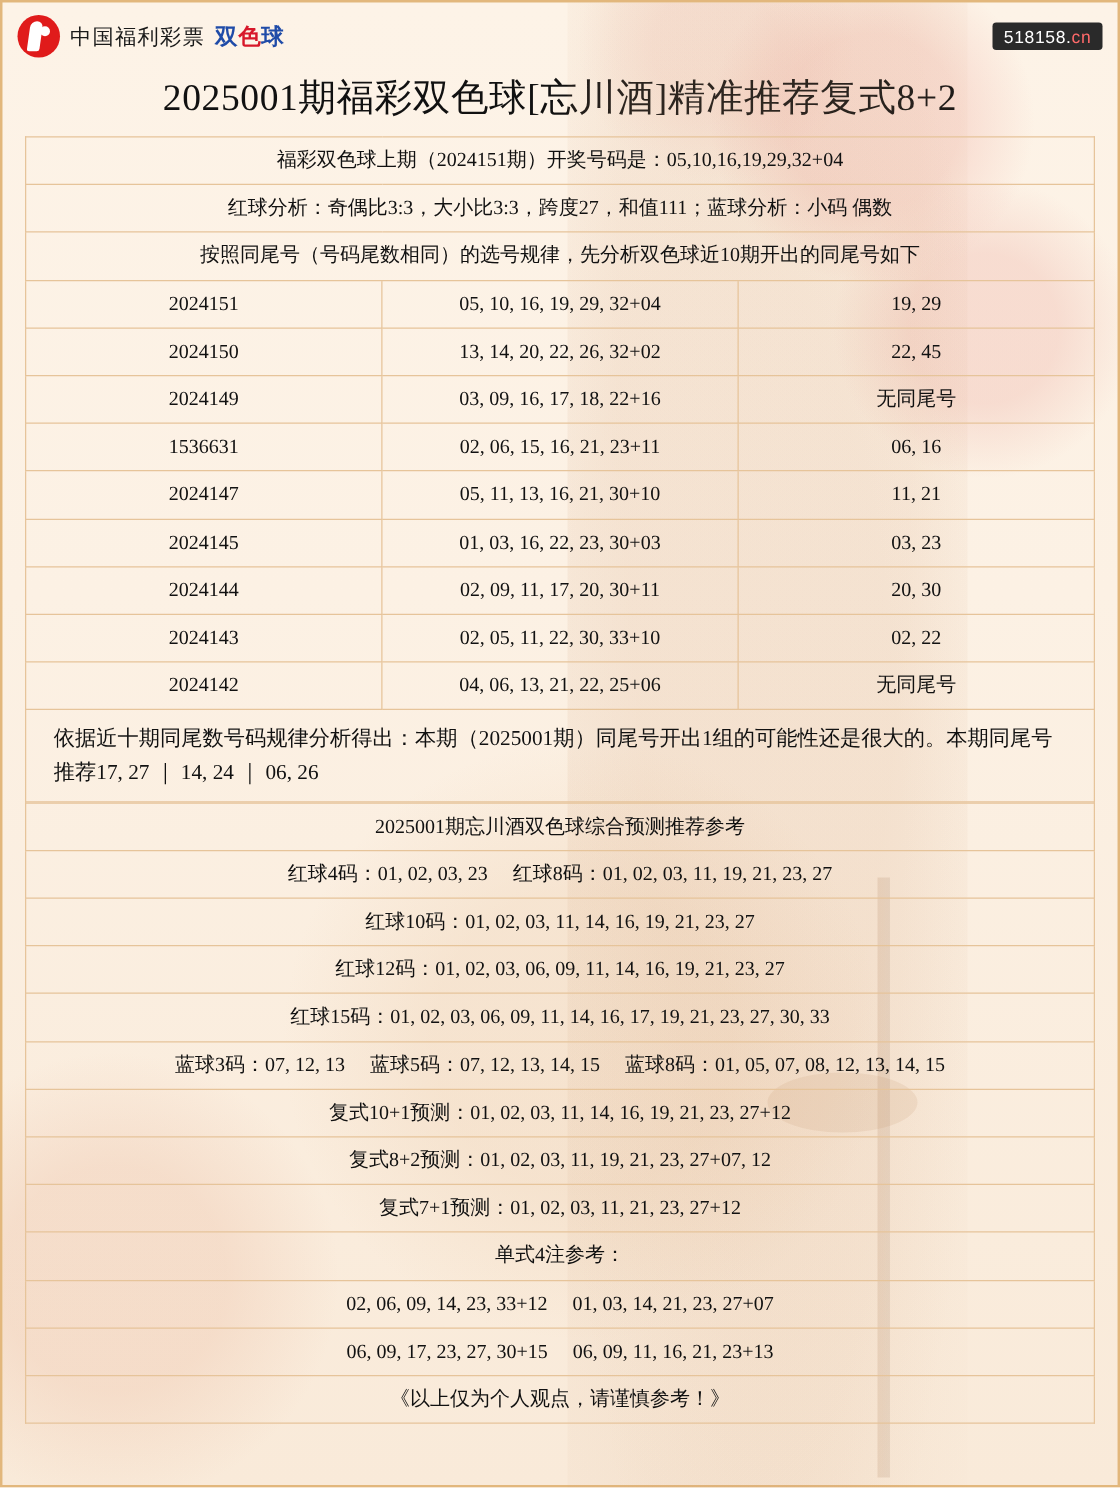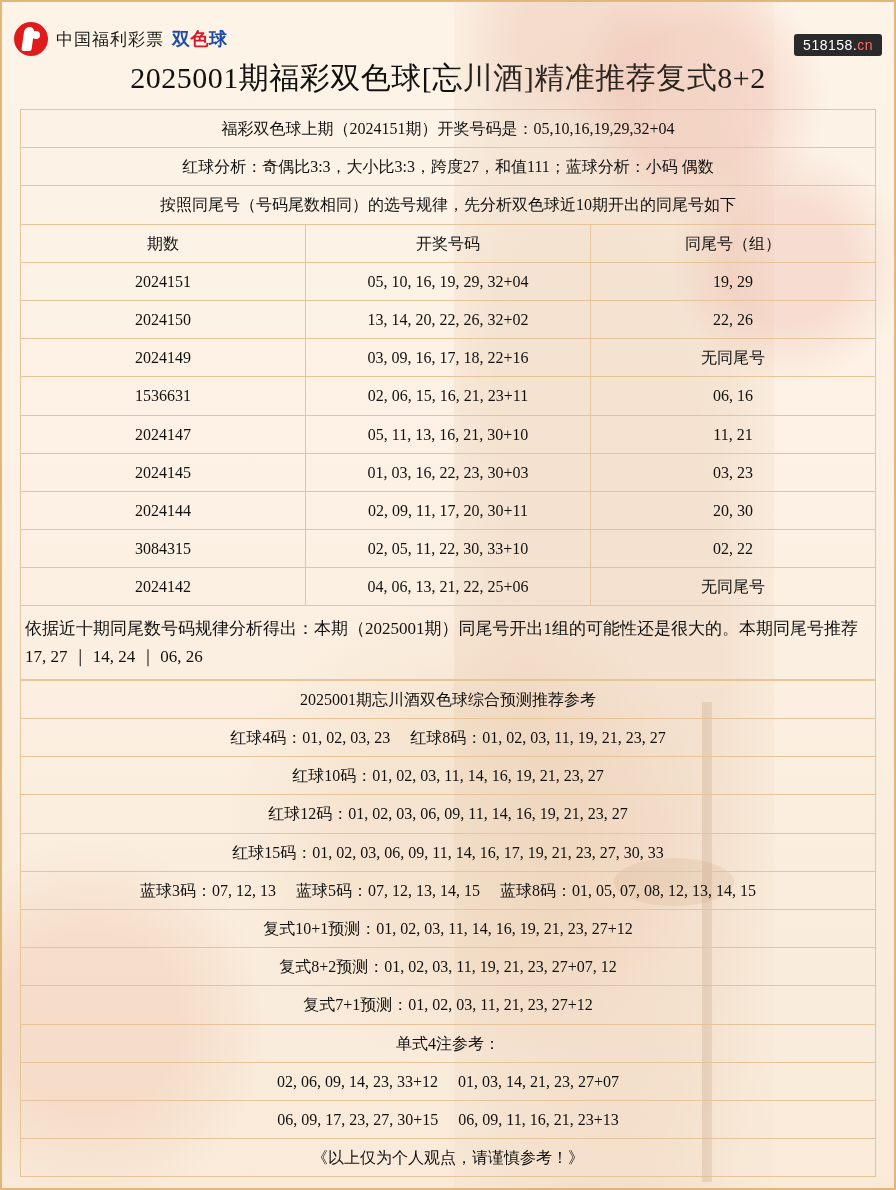--- a/index.html
+++ b/index.html
@@ -57,21 +57,21 @@
     height: 48px;
     border-radius: 50%;
     background: rgba(190,140,100,0.14);
     pointer-events: none;
   }
 
   header.topbar {
     position: relative;
     height: 54px;
     display: flex;
-    align-items: flex-end;
+    align-items: center;
     padding: 0 12px;
     box-sizing: border-box;
   }
   .logo-wrap {
     display: flex;
     align-items: center;
     gap: 8px;
   }
   .logo-mark {
     width: 34px;
@@ -168,21 +168,21 @@
   .colhead td {
     font-size: 16px;
   }
   .period-col { width: 31%; }
   .nums-col { width: 39%; }
   .tail-col { width: 30%; }
 
   .analysis {
     border: 1px solid #e6c49a;
     border-top: none;
-    padding: 9px 4px;
+    padding: 9px 22px;
     font-size: 17px;
     line-height: 1.6;
     text-align: left;
     color: #111;
   }
 
   .section-title td {
     font-size: 16px;
     font-weight: bold;
   }
@@ -224,34 +224,29 @@
       <tbody>
           <tr class="lead-row">
         <td colspan="3">福彩双色球上期（2024151期）开奖号码是：05,10,16,19,29,32+04</td>
       </tr>
       <tr class="lead-row">
         <td colspan="3">红球分析：奇偶比3:3，大小比3:3，跨度27，和值111；蓝球分析：小码 偶数</td>
       </tr>
       <tr class="lead-row">
         <td colspan="3">按照同尾号（号码尾数相同）的选号规律，先分析双色球近10期开出的同尾号如下</td>
       </tr>
-      <tr class="colhead">
-        <td class="period-col">期数</td>
-        <td class="nums-col">开奖号码</td>
-        <td class="tail-col">同尾号（组）</td>
-      </tr>
       <tr>
         <td>2024151</td>
         <td class="nowrap">05, 10, 16, 19, 29, 32+04</td>
         <td>19, 29</td>
       </tr>
       <tr>
         <td>2024150</td>
         <td class="nowrap">13, 14, 20, 22, 26, 32+02</td>
-        <td>22, 26</td>
+        <td>22, 45</td>
       </tr>
       <tr>
         <td>2024149</td>
         <td class="nowrap">03, 09, 16, 17, 18, 22+16</td>
         <td>无同尾号</td>
       </tr>
       <tr>
         <td>1536631</td>
         <td class="nowrap">02, 06, 15, 16, 21, 23+11</td>
         <td>06, 16</td>
@@ -265,21 +260,21 @@
         <td>2024145</td>
         <td class="nowrap">01, 03, 16, 22, 23, 30+03</td>
         <td>03, 23</td>
       </tr>
       <tr>
         <td>2024144</td>
         <td class="nowrap">02, 09, 11, 17, 20, 30+11</td>
         <td>20, 30</td>
       </tr>
       <tr>
-        <td>3084315</td>
+        <td>2024143</td>
         <td class="nowrap">02, 05, 11, 22, 30, 33+10</td>
         <td>02, 22</td>
       </tr>
       <tr>
         <td>2024142</td>
         <td class="nowrap">04, 06, 13, 21, 22, 25+06</td>
         <td>无同尾号</td>
       </tr>
     </tbody>
       </table>

